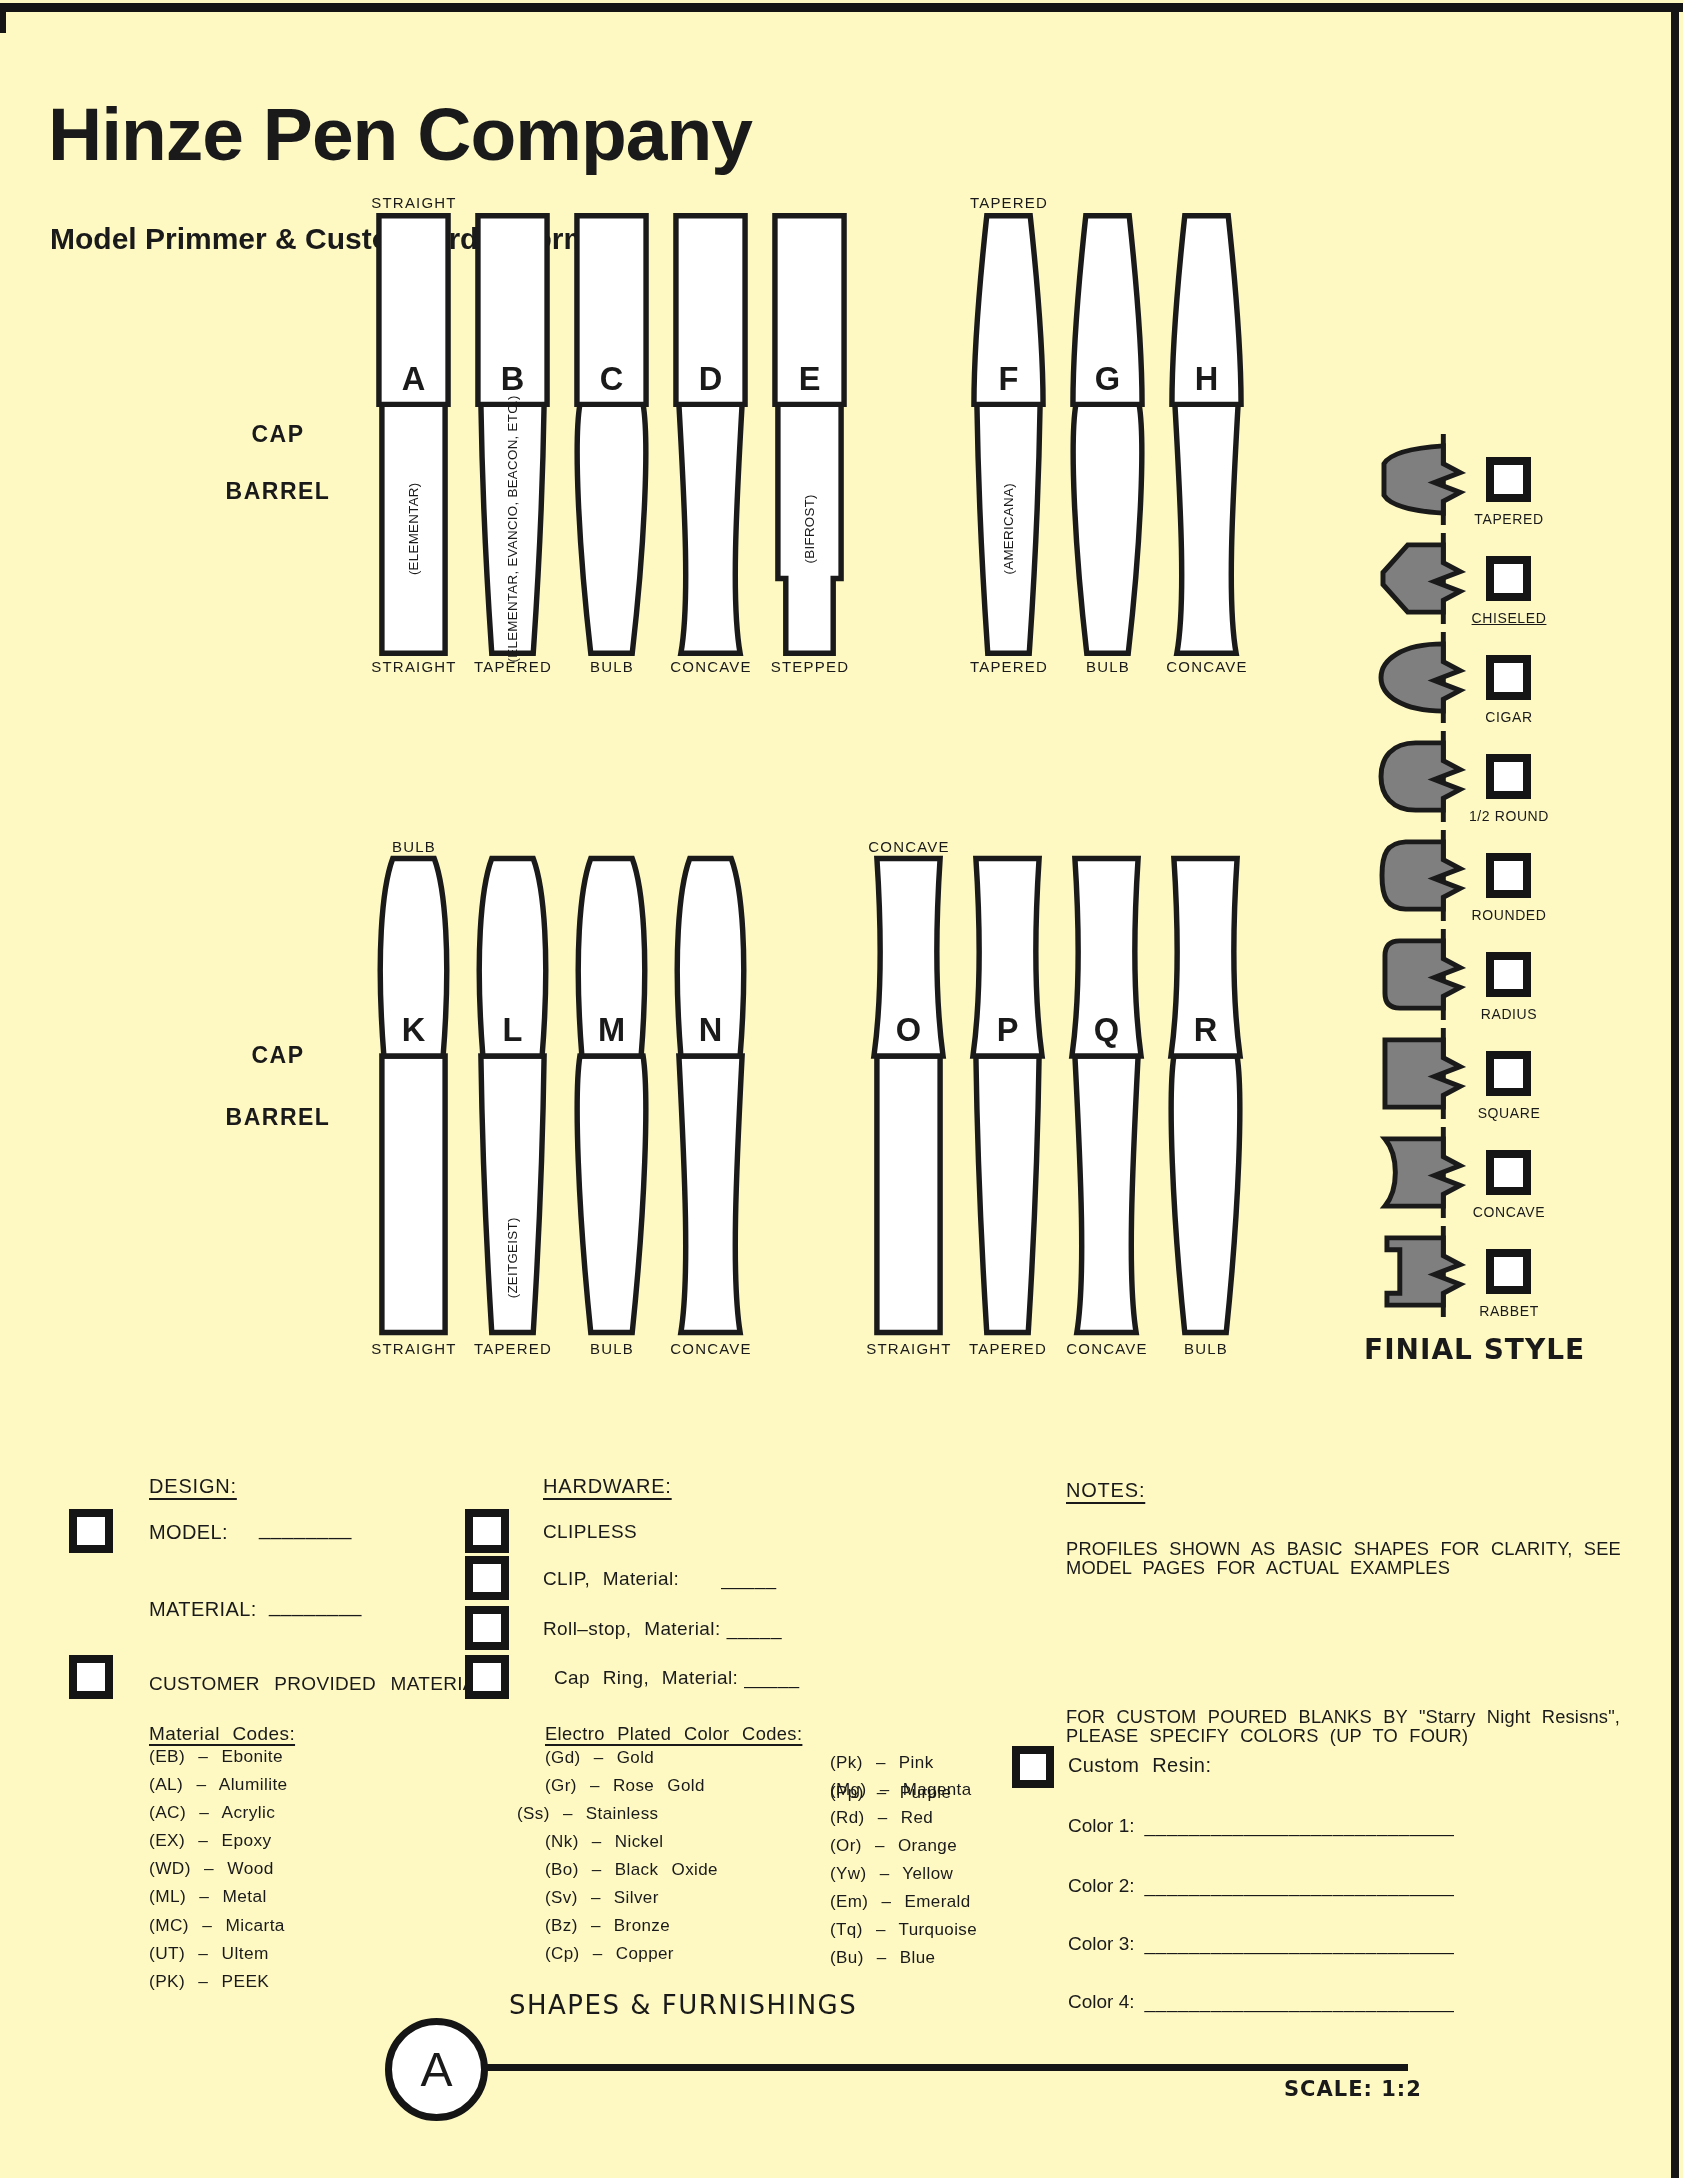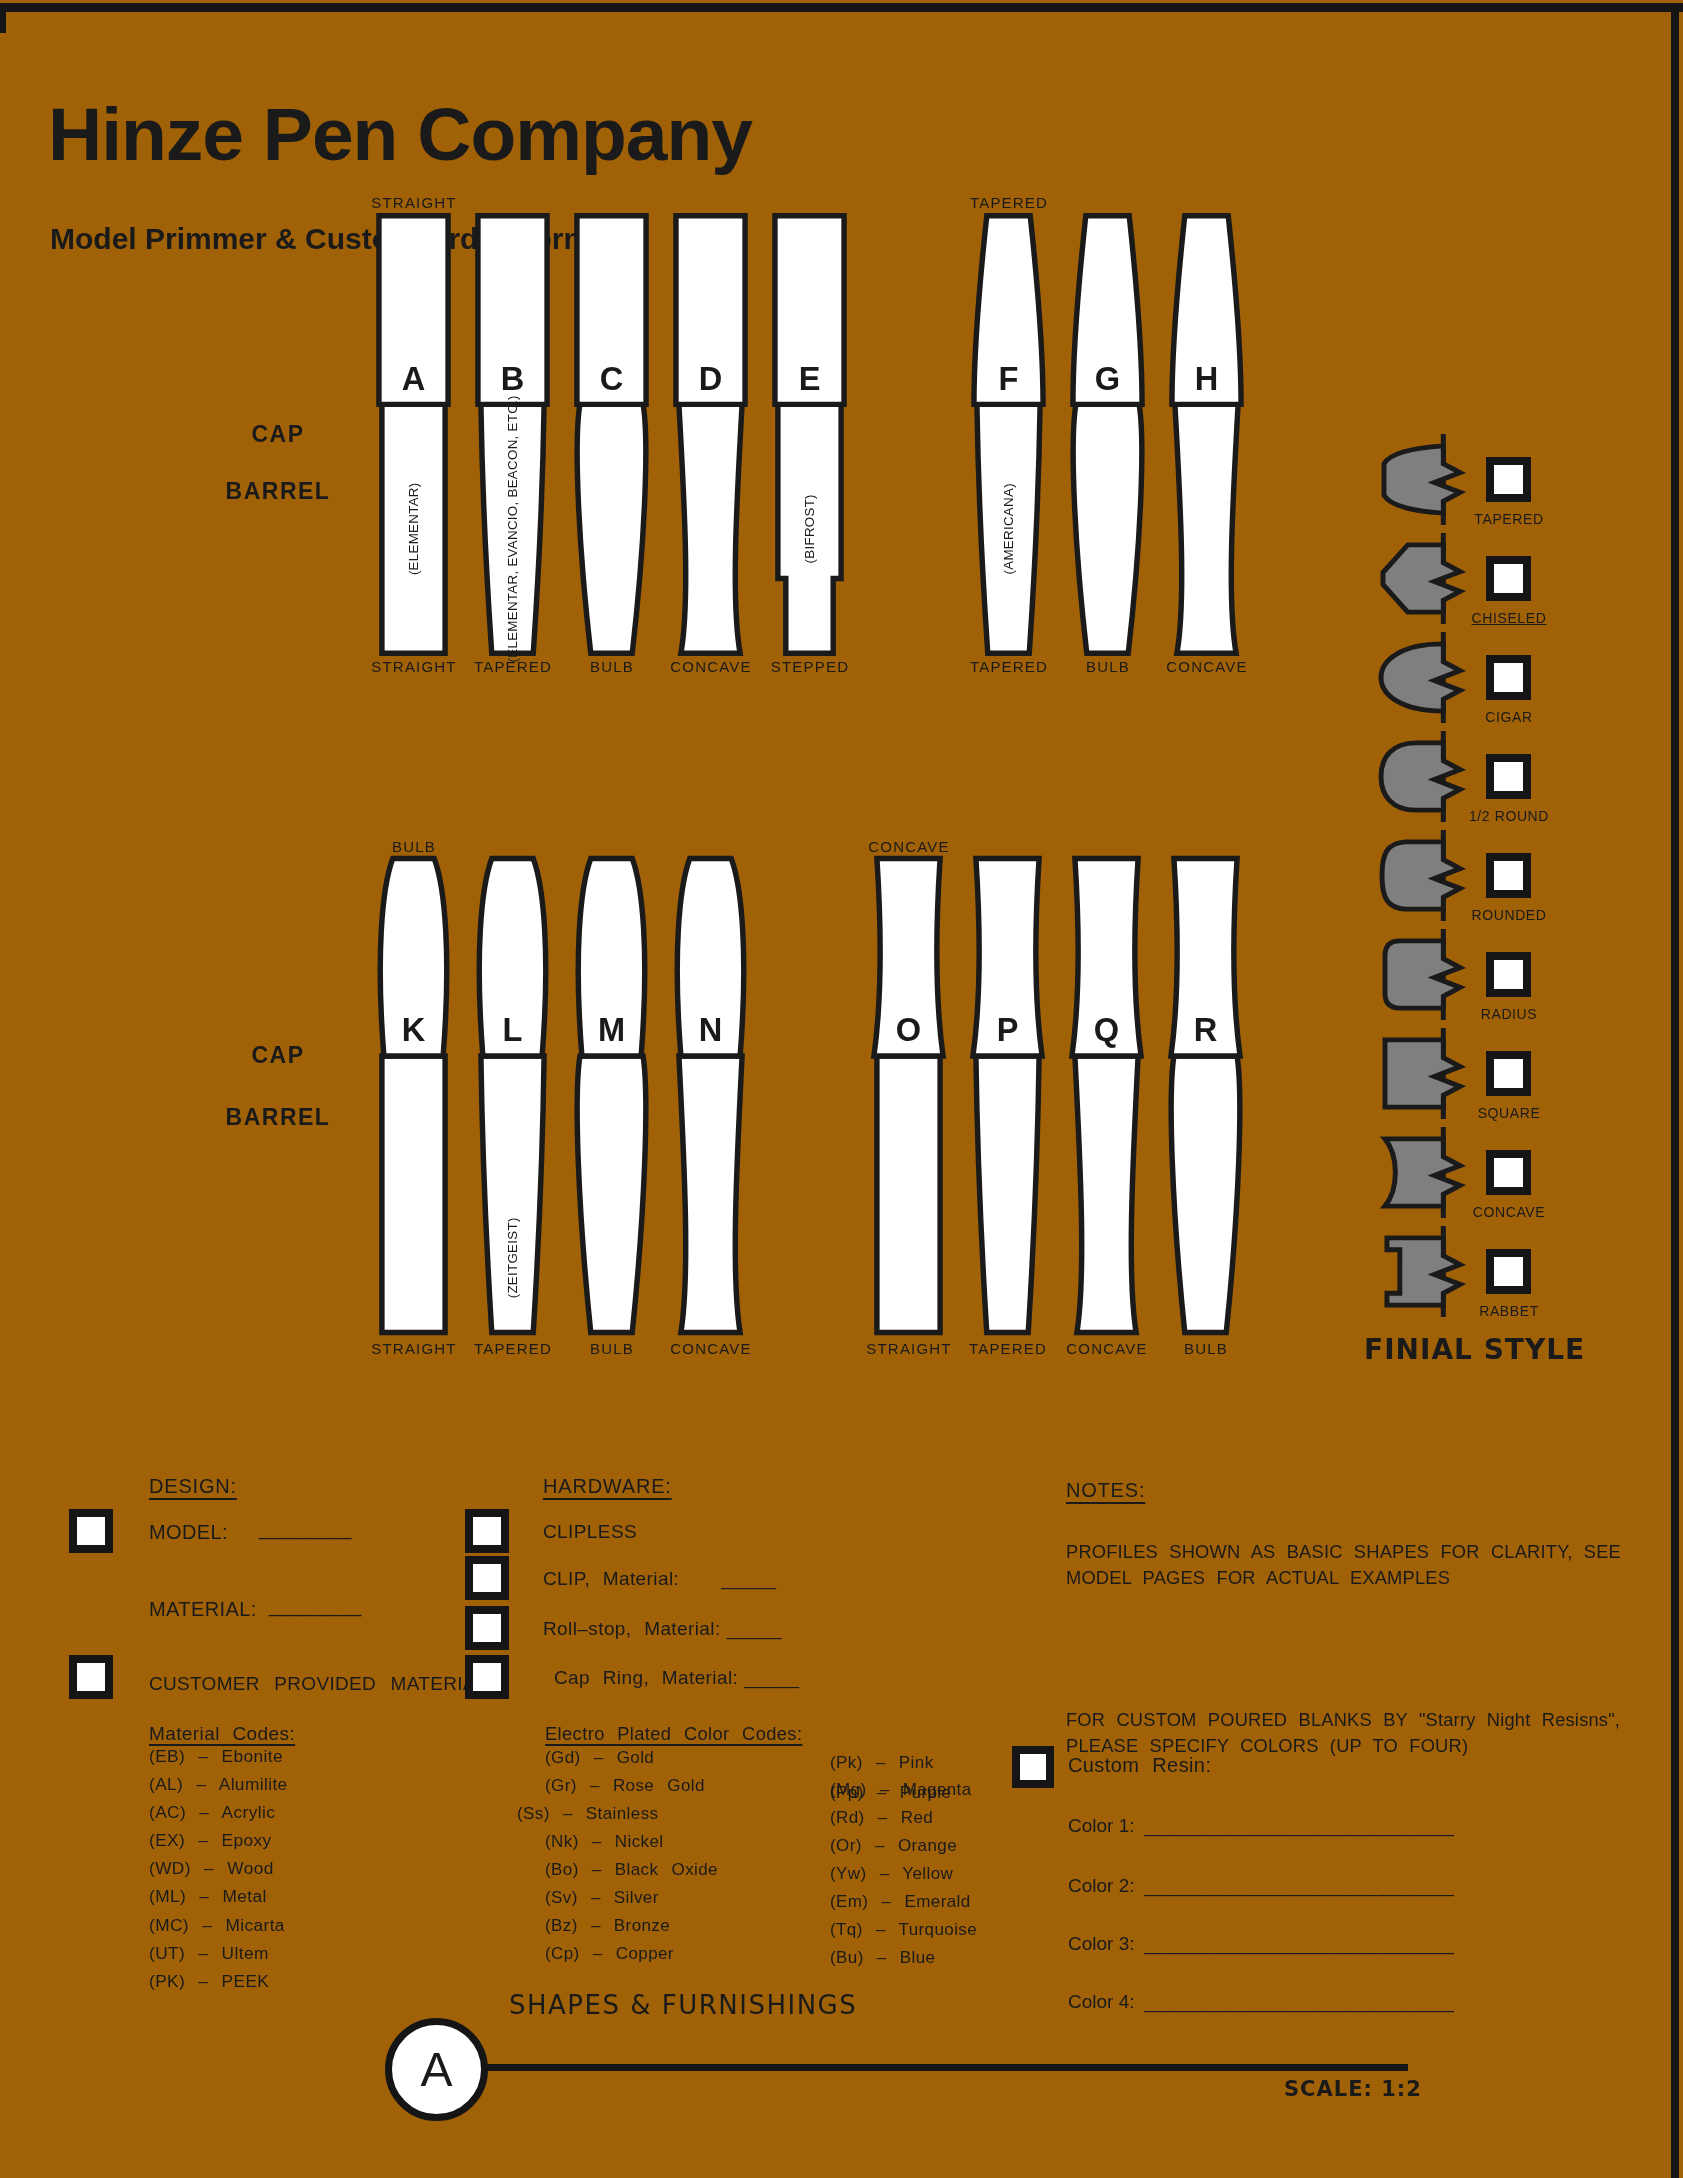--- a/index.html
+++ b/index.html
@@ -1,33 +1,33 @@
 <!DOCTYPE html>
 <html><head>
 <meta charset="utf-8">
 <style>
   html,body{margin:0;padding:0;background:#e8e8e8;}
-  .sheet{position:relative;width:1683px;height:2178px;background:#a16207;overflow:hidden;
+  .sheet{position:relative;width:1683px;height:2178px;background:#fef9c3;overflow:hidden;
          font-family:"Liberation Sans","DejaVu Sans",sans-serif;}
   .abs{position:absolute;}
   .cad{color:#1a1a1a;}
   .page-title{left:48px;top:91px;font-size:75px;font-weight:700;letter-spacing:-1px;white-space:nowrap;}
   .page-subtitle{left:50px;top:222px;font-size:30px;font-weight:700;white-space:nowrap;}
   .border-top{left:0;top:3px;width:1683px;height:9px;background:#151515;}
   .border-right{left:1671px;top:3px;width:8px;height:2175px;background:#151515;}
   .border-left-stub{left:0;top:3px;width:6px;height:30px;background:#151515;}
   .pen-label{position:absolute;font-size:15px;letter-spacing:1.2px;white-space:nowrap;transform:translateX(-50%);color:#1a1a1a;}
   .row-label{position:absolute;font-size:23px;font-weight:700;letter-spacing:1.5px;white-space:nowrap;transform:translateX(-50%);color:#1a1a1a;}
   .heading{font-size:20px;letter-spacing:0.8px;word-spacing:6px;white-space:nowrap;
            text-decoration:underline;text-underline-offset:5px;text-decoration-thickness:2px;}
   .sub-heading{font-size:19px;letter-spacing:0.4px;word-spacing:7px;white-space:nowrap;
            text-decoration:underline;text-underline-offset:4px;text-decoration-thickness:2px;}
   .cad-md{font-size:20px;letter-spacing:0.4px;word-spacing:7px;white-space:nowrap;}
   .cad-sm{position:absolute;font-size:17.3px;letter-spacing:0.4px;word-spacing:8px;white-space:nowrap;color:#1a1a1a;}
-  .cad-note{position:absolute;font-size:18.3px;letter-spacing:0.2px;word-spacing:6px;line-height:26px;white-space:pre-line;color:#1a1a1a;}
+  .cad-note{position:absolute;font-size:18.3px;letter-spacing:0.2px;word-spacing:6px;line-height:19px;white-space:pre-line;color:#1a1a1a;}
   .fill{letter-spacing:0.5px;}
   .cb{position:absolute;box-sizing:border-box;background:#fff;border:8px solid #151515;}
   .finial-label{position:absolute;font-size:14px;letter-spacing:0.6px;white-space:nowrap;transform:translateX(-50%);color:#1a1a1a;}
   .finial-title{left:1364px;top:1333px;font-size:28px;font-weight:700;font-family:"DejaVu Sans",sans-serif;letter-spacing:1px;white-space:nowrap;}
   .abs-svg{position:absolute;overflow:visible;}
   .bubble{left:385px;top:2018px;width:103px;height:103px;border:7px solid #151515;border-radius:50%;
           box-sizing:border-box;display:flex;align-items:center;justify-content:center;
           font-size:48px;color:#1a1a1a;background:#fff;}
   .tb-line{left:484px;top:2064px;width:924px;height:7px;background:#151515;}
   .tb-title{left:509px;top:1990px;font-size:26px;font-weight:400;font-family:"DejaVu Sans",sans-serif;letter-spacing:1.5px;white-space:nowrap;}

